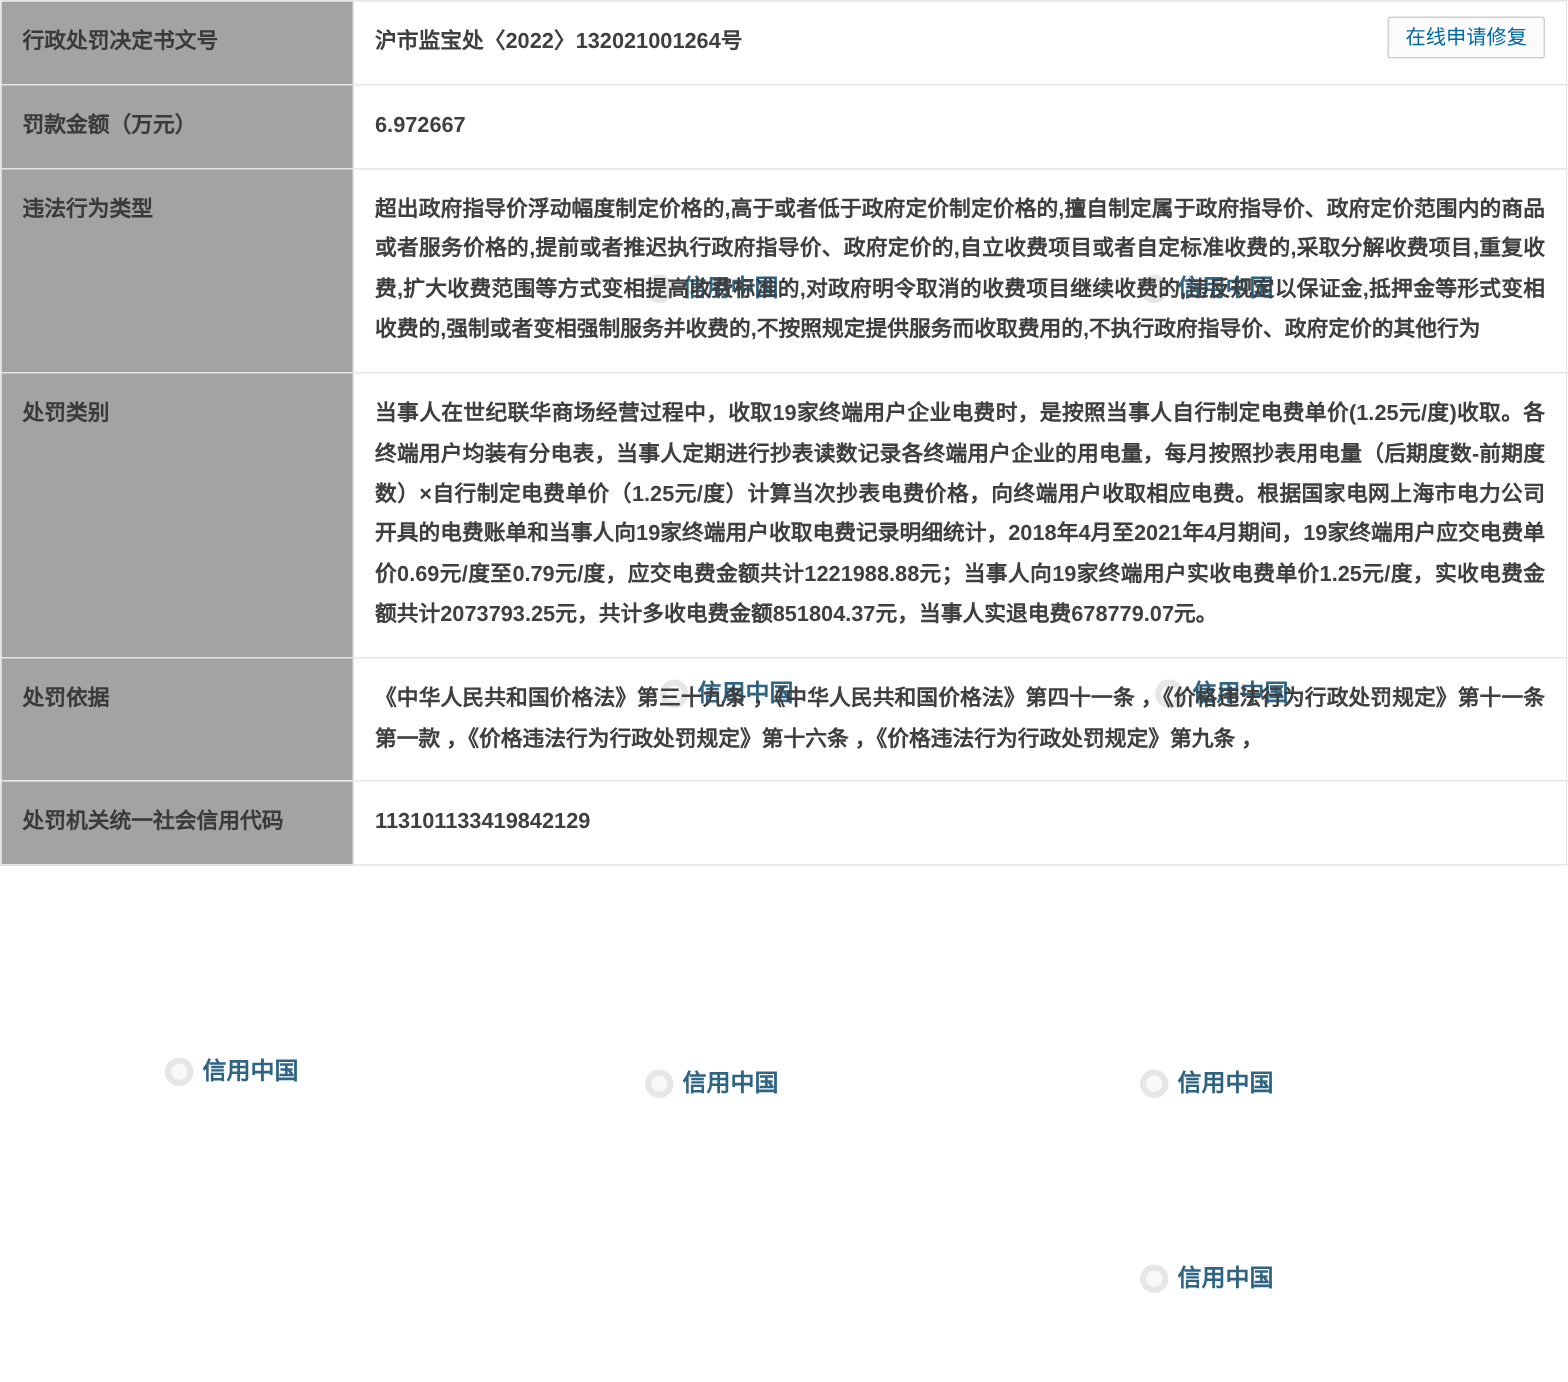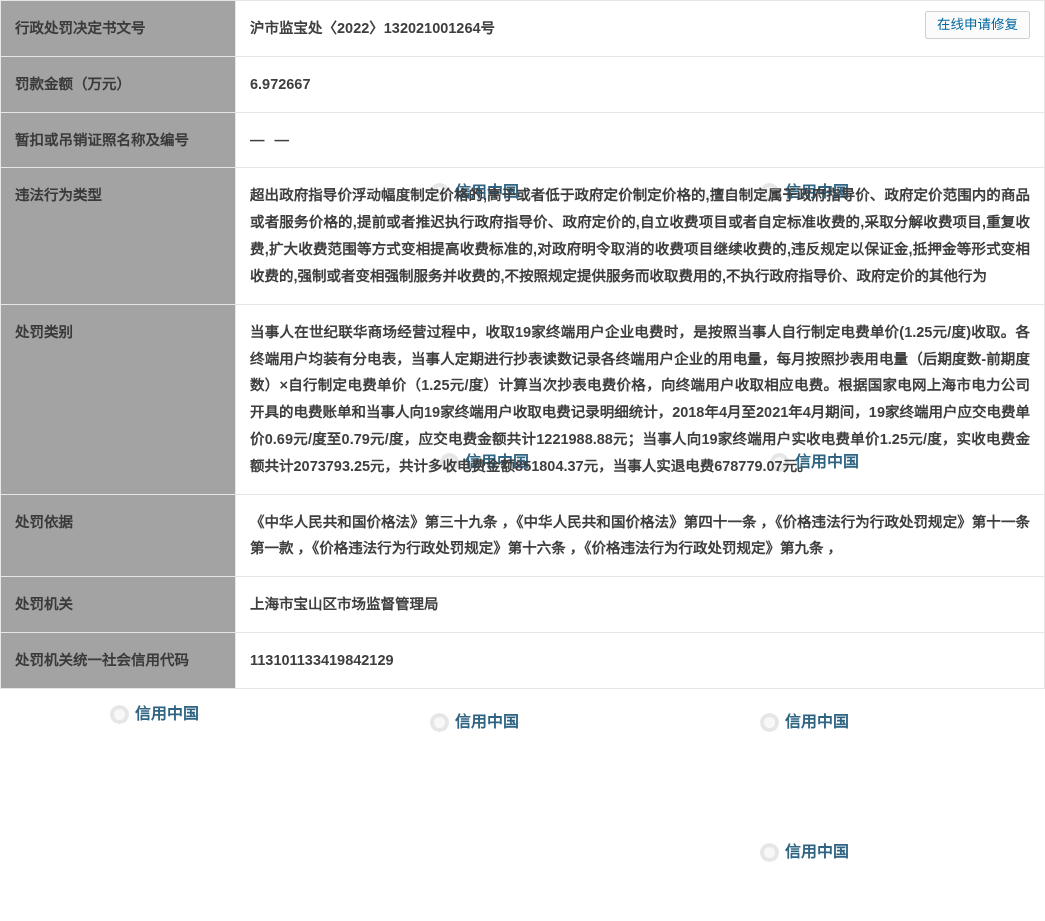--- a/index.html
+++ b/index.html
@@ -166,47 +166,35 @@
           <span class="txt">沪市监宝处〈2022〉132021001264号</span>
         </td>
       </tr>
       <tr>
         <td class="label">罚款金额（万元）</td>
         <td class="value">
             <span class="txt">6.972667</span>
           </td>
       </tr>
       <tr>
-        <td class="label">暂扣或吊销证照名称及编号</td>
-        <td class="value">
-            <span class="txt dash">— —</span>
-          </td>
-      </tr>
-      <tr>
         <td class="label">违法行为类型</td>
         <td class="value">
             <span class="txt">超出政府指导价浮动幅度制定价格的,高于或者低于政府定价制定价格的,擅自制定属于政府指导价、政府定价范围内的商品或者服务价格的,提前或者推迟执行政府指导价、政府定价的,自立收费项目或者自定标准收费的,采取分解收费项目,重复收费,扩大收费范围等方式变相提高收费标准的,对政府明令取消的收费项目继续收费的,违反规定以保证金,抵押金等形式变相收费的,强制或者变相强制服务并收费的,不按照规定提供服务而收取费用的,不执行政府指导价、政府定价的其他行为</span>
           </td>
       </tr>
       <tr>
         <td class="label">处罚类别</td>
         <td class="value">
             <span class="txt">当事人在世纪联华商场经营过程中，收取19家终端用户企业电费时，是按照当事人自行制定电费单价(1.25元/度)收取。各终端用户均装有分电表，当事人定期进行抄表读数记录各终端用户企业的用电量，每月按照抄表用电量（后期度数-前期度数）×自行制定电费单价（1.25元/度）计算当次抄表电费价格，向终端用户收取相应电费。根据国家电网上海市电力公司开具的电费账单和当事人向19家终端用户收取电费记录明细统计，2018年4月至2021年4月期间，19家终端用户应交电费单价0.69元/度至0.79元/度，应交电费金额共计1221988.88元；当事人向19家终端用户实收电费单价1.25元/度，实收电费金额共计2073793.25元，共计多收电费金额851804.37元，当事人实退电费678779.07元。</span>
           </td>
       </tr>
       <tr>
         <td class="label">处罚依据</td>
         <td class="value">
             <span class="txt">《中华人民共和国价格法》第三十九条 ，《中华人民共和国价格法》第四十一条 ，《价格违法行为行政处罚规定》第十一条第一款 ，《价格违法行为行政处罚规定》第十六条 ，《价格违法行为行政处罚规定》第九条 ，</span>
-          </td>
-      </tr>
-      <tr>
-        <td class="label">处罚机关</td>
-        <td class="value">
-            <span class="txt">上海市宝山区市场监督管理局</span>
           </td>
       </tr>
       <tr>
         <td class="label">处罚机关统一社会信用代码</td>
         <td class="value">
             <span class="txt">113101133419842129</span>
           </td>
       </tr>
 
     </tbody>

